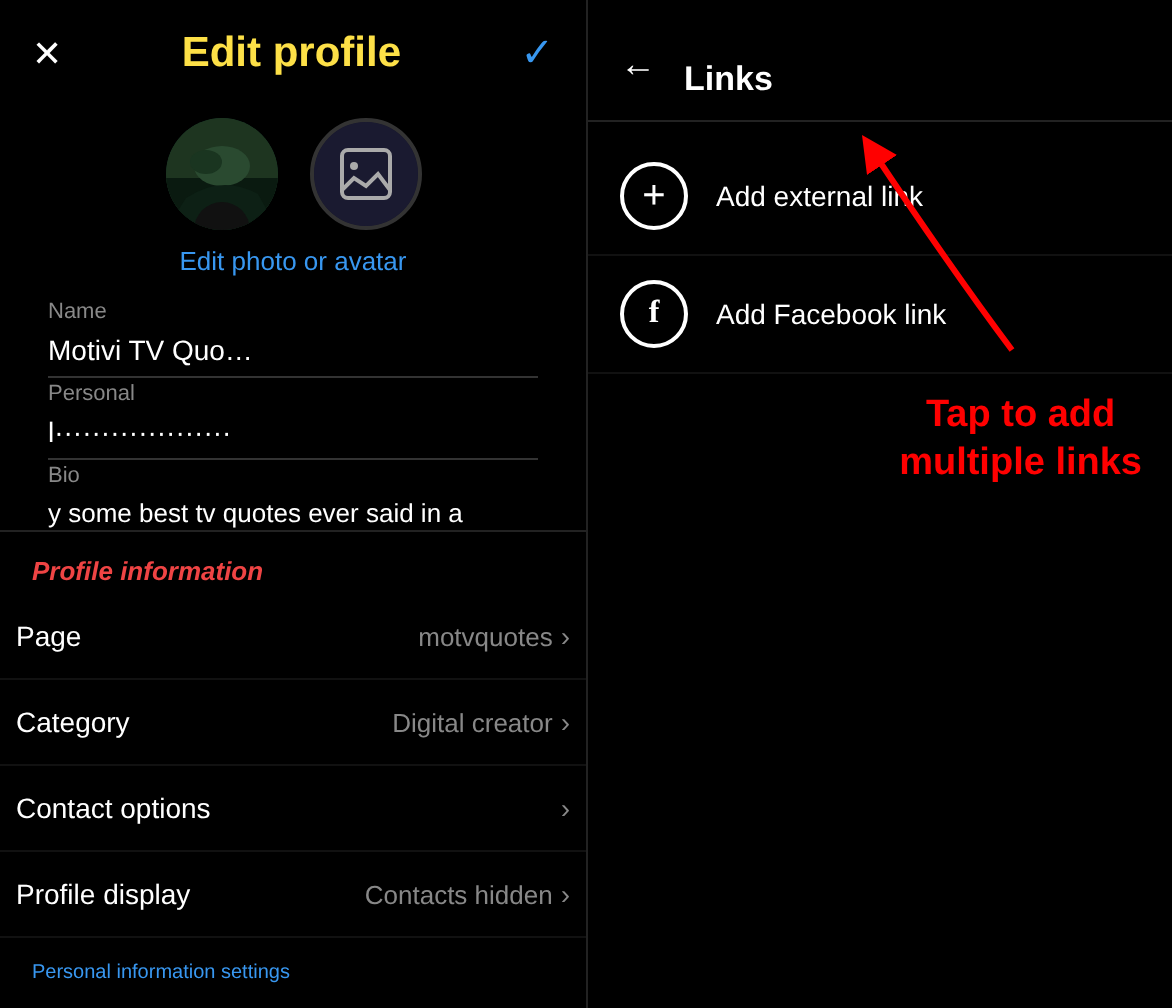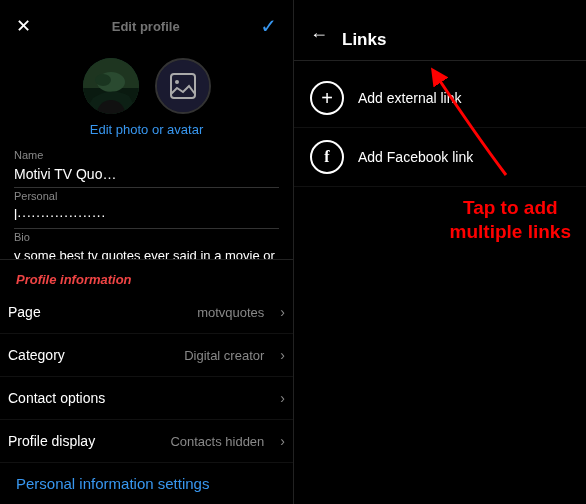--- a/index.html
+++ b/index.html
@@ -23,23 +23,23 @@
     }
 
     .left-header {
       display: flex;
       align-items: center;
       justify-content: space-between;
       padding: 14px 16px 10px;
     }
 
     .left-header-title {
-      font-size: 13px;
+      font-size: 21px;
       font-weight: 600;
-      color: #737373;
+      color: #fde047;
     }
 
     .header-icon {
       color: #fff;
       font-size: 18px;
       cursor: pointer;
     }
 
     .checkmark-icon {
       color: #3897f0;
@@ -80,21 +80,21 @@
       border: 2px solid #333;
     }
 
     .edit-photo-link {
       color: #3897f0;
       font-size: 13px;
       margin-bottom: 6px;
     }
 
     .form-section {
-      padding: 0 14px;
+      padding: 0 24px;
       flex: 1;
       overflow: hidden;
     }
 
     .form-field {
       margin-bottom: 2px;
     }
 
     .form-label {
       font-size: 11px;
@@ -141,41 +141,41 @@
     }
 
     .menu-item-left {
       font-size: 14px;
       color: #fff;
     }
 
     .menu-item-right {
       display: flex;
       align-items: center;
-      gap: 16px;
+      gap: 4px;
       color: #888;
       font-size: 13px;
     }
 
     .menu-chevron {
       font-size: 14px;
       color: #888;
     }
 
     .section-header {
       padding: 12px 16px 4px;
       font-size: 13px;
       font-weight: 600;
       color: #ef4444;
       font-style: italic;
     }
 
     .personal-info-link {
       padding: 12px 16px;
-      font-size: 15px;
+      font-size: 10px;
       color: #3897f0;
       cursor: pointer;
     }
 
     
     .right-panel {
       width: 293px;
       height: 504px;
       background: #000;
       color: #fff;

